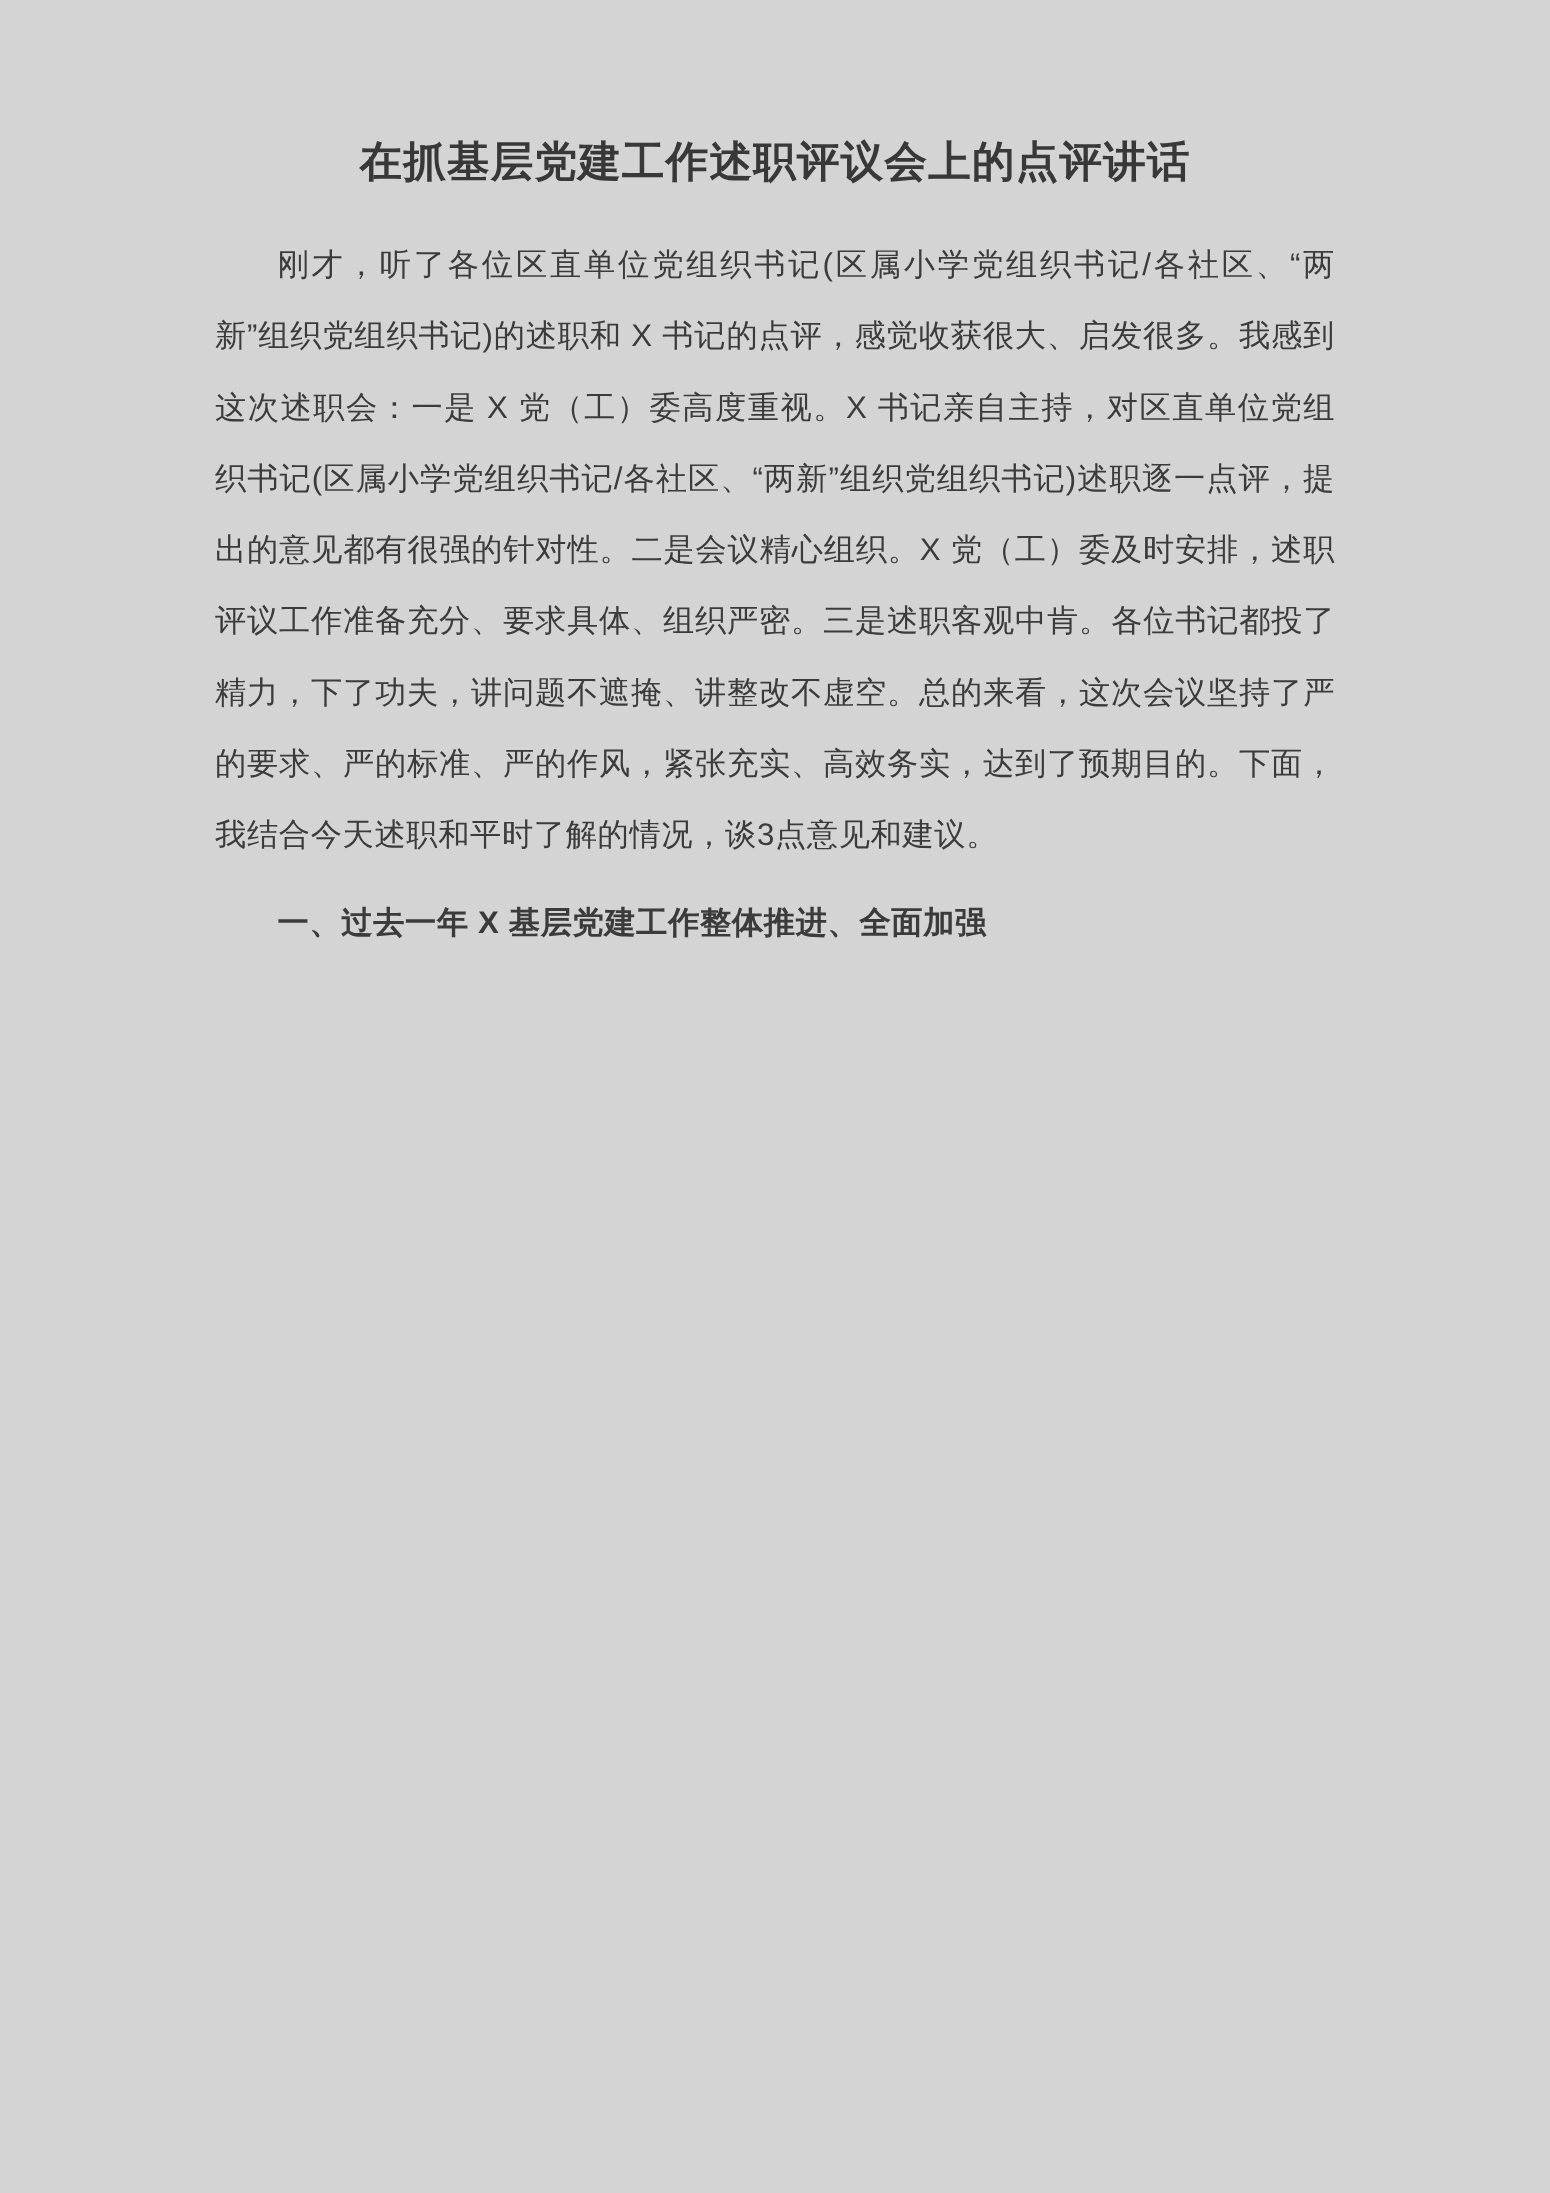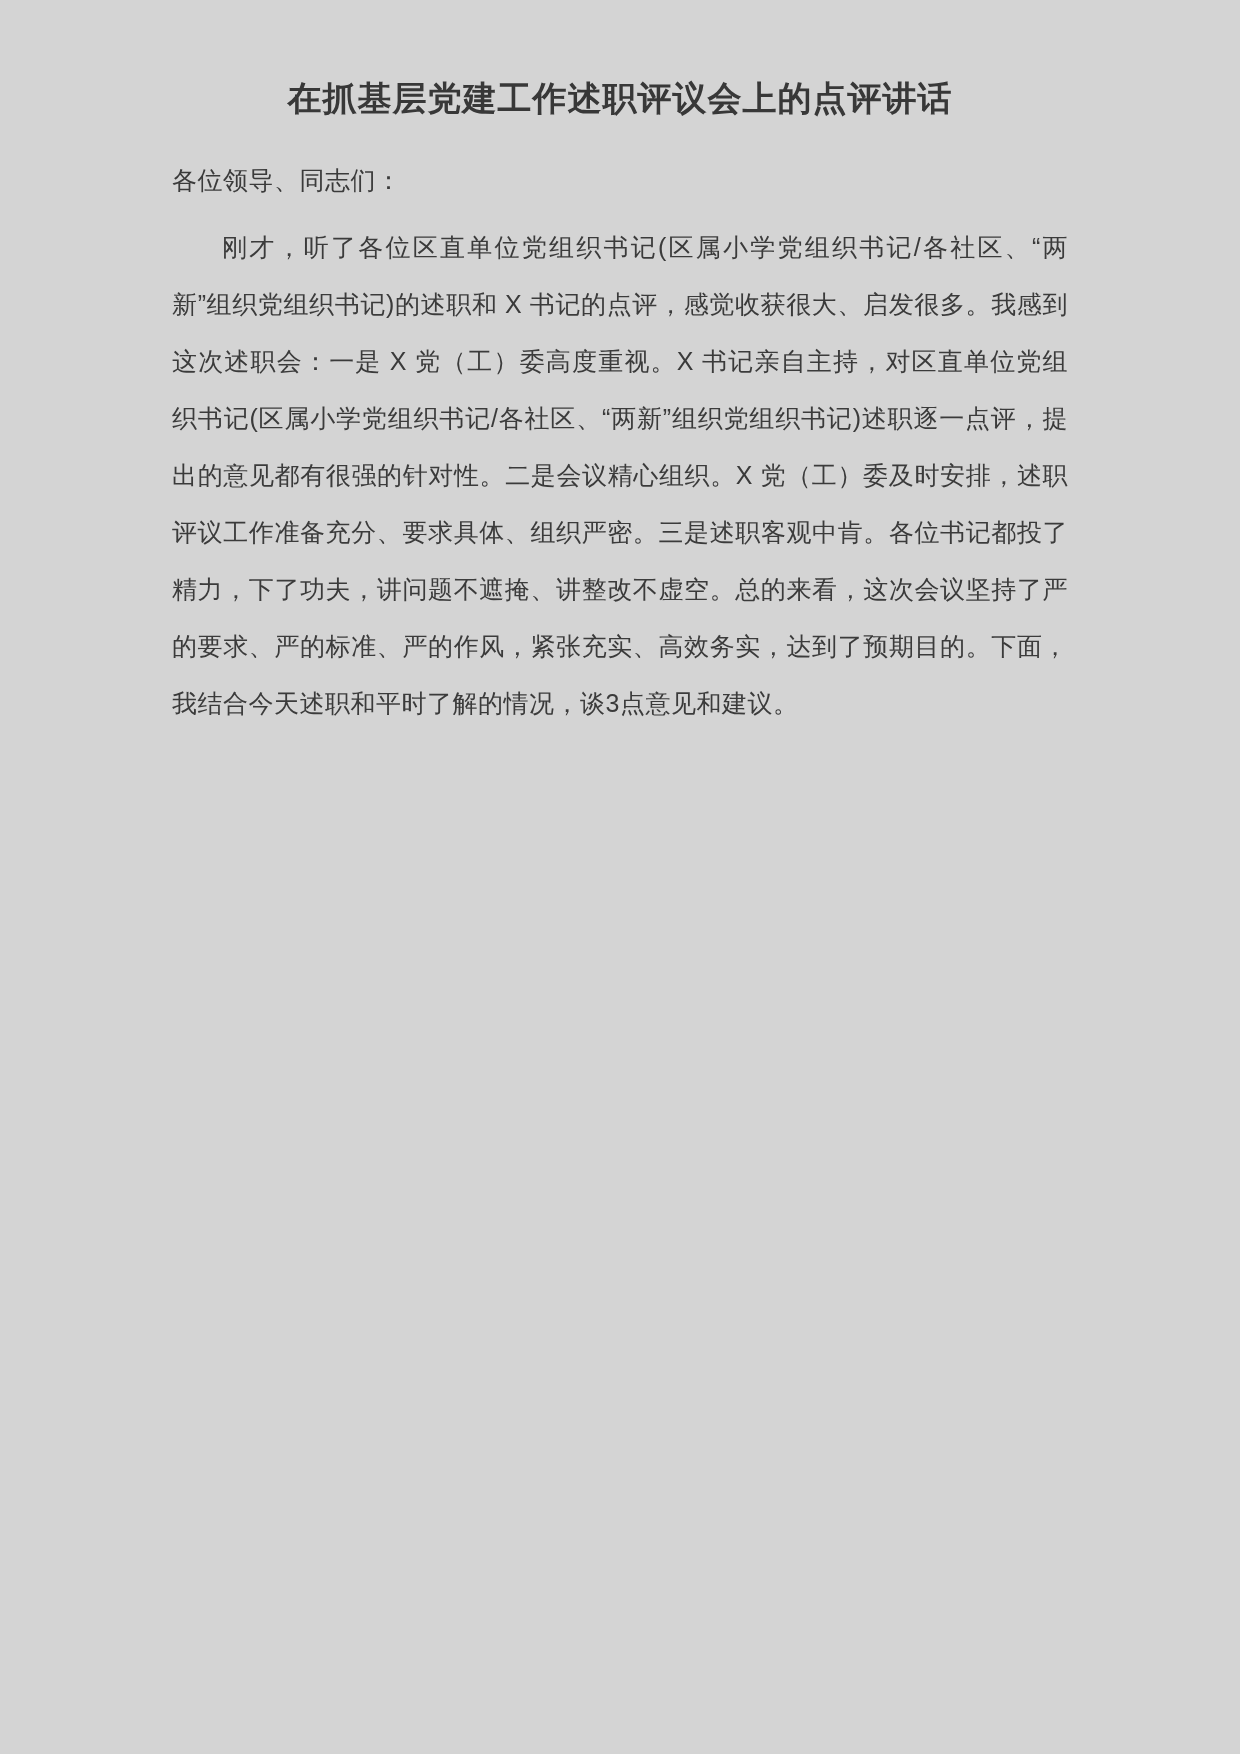--- a/index.html
+++ b/index.html
@@ -13,21 +13,21 @@
     height: 1754px;
     background: #d4d4d4;
     color: #3b3b3b;
     font-family: "Liberation Sans", "DejaVu Sans", sans-serif;
     overflow: hidden;
   }
 
   .page {
     width: 1240px;
     height: 1754px;
-    padding: 74px 172px 0 172px;
+    padding: 106px 172px 0 172px;
   }
 
   .doc-title {
     font-size: 34px;
     font-weight: bold;
     text-align: center;
     color: #383838;
     letter-spacing: 1px;
     line-height: 48px;
     margin-bottom: 30px;
@@ -67,20 +67,20 @@
     text-underline-offset: 7px;
   }
 </style>
 </head>
 <body>
 
 <div class="page body-text">
 
   <h1 class="doc-title">在抓基层党建工作述职评议会上的点评讲话</h1>
 
-  <p class="para salutation">各位领导、同志们：</p>
 
 
   <p class="para"><span>刚才，听了各位区直单位党组织书记(区属小学党组织书记/各社区、“两新”组织党组织书记)的述职和 X 书记的点评，感觉收获很大、启发很多。我感到这次述职会：</span><span class="bold">一是 X 党（工）委高度重视。</span><span>X 书记亲自主持，对区直单位党组织书记(区属小学党组织书记/各社区、“两新”组织党组织书记)述职逐一点评，提出的意见都有很强的针对性。</span><span class="bold">二是会议精心组织。</span><span>X 党（工）委及时安排，述职评议工作准备充分、要求具体、组织严密。</span><span class="bold">三是述职客观中肯。</span><span>各位书记都投了精力，下了功夫，讲问题不遮掩、讲整改不虚空。总的来看，这次会议坚持了严的要求、严的标准、严的作风，紧张充实、高效务实，达到了预期目的。下面，我结合今天述职和平时了解的情况，谈3点意见和建议。</span></p>
 
+  <p class="para section-heading">一、过去一年 X 基层党建工作整体推进、全面加强</p>
 
 
 </div>
 
 </body></html>

